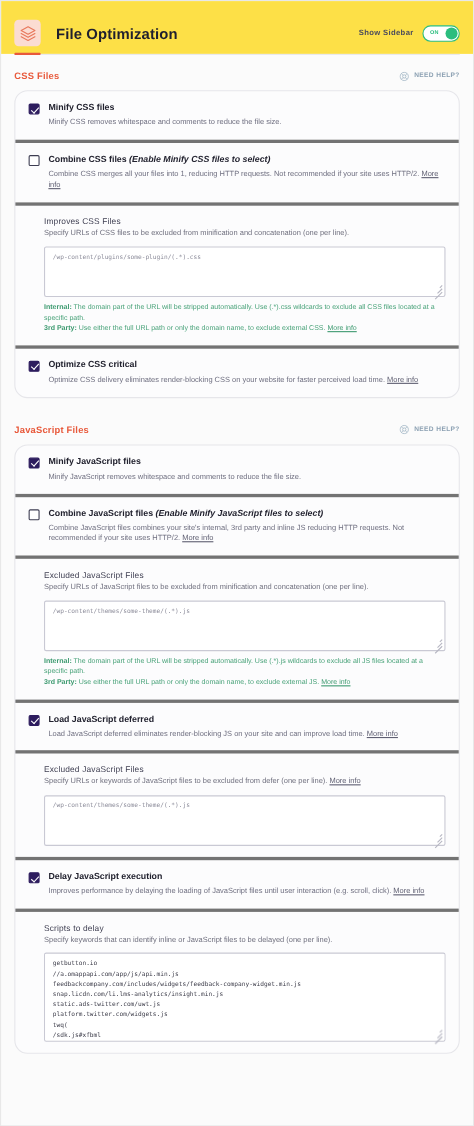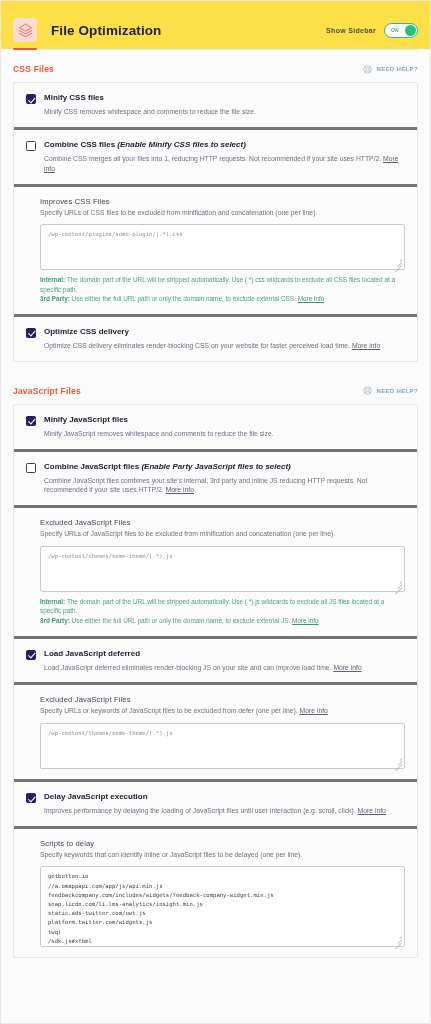--- a/index.html
+++ b/index.html
@@ -114,21 +114,21 @@
   .need-help .nh-text {
     font-size: 6px;
     font-weight: bold;
     letter-spacing: .35px;
     color: #8ba0b2;
   }
 
   .card {
     background: #fcfcfd;
     border: 1px solid #e6e6ea;
-    border-radius: 2px;
+    border-radius: 12px;
   }
 
   .row {
     padding: 10px 12px 10px 12px;
   }
   .row + .row { border-top: 3px solid #737373; }
   .row.nested { padding-left: 26px; }
 
   .check-line {
     display: flex;
@@ -318,21 +318,21 @@
         </div>
         <div class="hint">
           <b>Internal:</b><span> The domain part of the URL will be stripped automatically. Use (.*).css wildcards to exclude all CSS files located at a specific path.</span><br>
           <b>3rd Party:</b><span> Use either the full URL path or only the domain name, to exclude external CSS. </span><a href="#">More info</a>
         </div>
       </div>
 
       <div class="row">
         <div class="check-line">
           <span class="cb on"></span>
-          <span class="opt-title">Optimize CSS delivery</span>
+          <span class="opt-title">Optimize CSS critical</span>
         </div>
         <div class="opt-desc">
           <span>Optimize CSS delivery eliminates render-blocking CSS on your website for faster perceived load time. </span><a class="more-info" href="#">More info</a>
         </div>
       </div>
 
 
     </div>
   </div>
 
@@ -361,21 +361,21 @@
           <span class="cb on"></span>
           <span class="opt-title">Minify JavaScript files</span>
         </div>
         <div class="opt-desc">Minify JavaScript removes whitespace and comments to reduce the file size.</div>
       </div>
 
       <div class="row">
         <div class="check-line">
           <span class="cb off"></span>
           <span class="opt-title">
-            <span>Combine JavaScript files </span><em>(Enable Party JavaScript files to select)</em>
+            <span>Combine JavaScript files </span><em>(Enable Minify JavaScript files to select)</em>
           </span>
         </div>
         <div class="opt-desc">
           <span>Combine JavaScript files combines your site's internal, 3rd party and inline JS reducing HTTP requests. Not recommended if your site uses HTTP/2. </span><a class="more-info" href="#">More info</a>
         </div>
       </div>
 
       <div class="row nested">
         <div class="field-label">Excluded JavaScript Files</div>
         <div class="field-desc">Specify URLs of JavaScript files to be excluded from minification and concatenation (one per line).</div>

